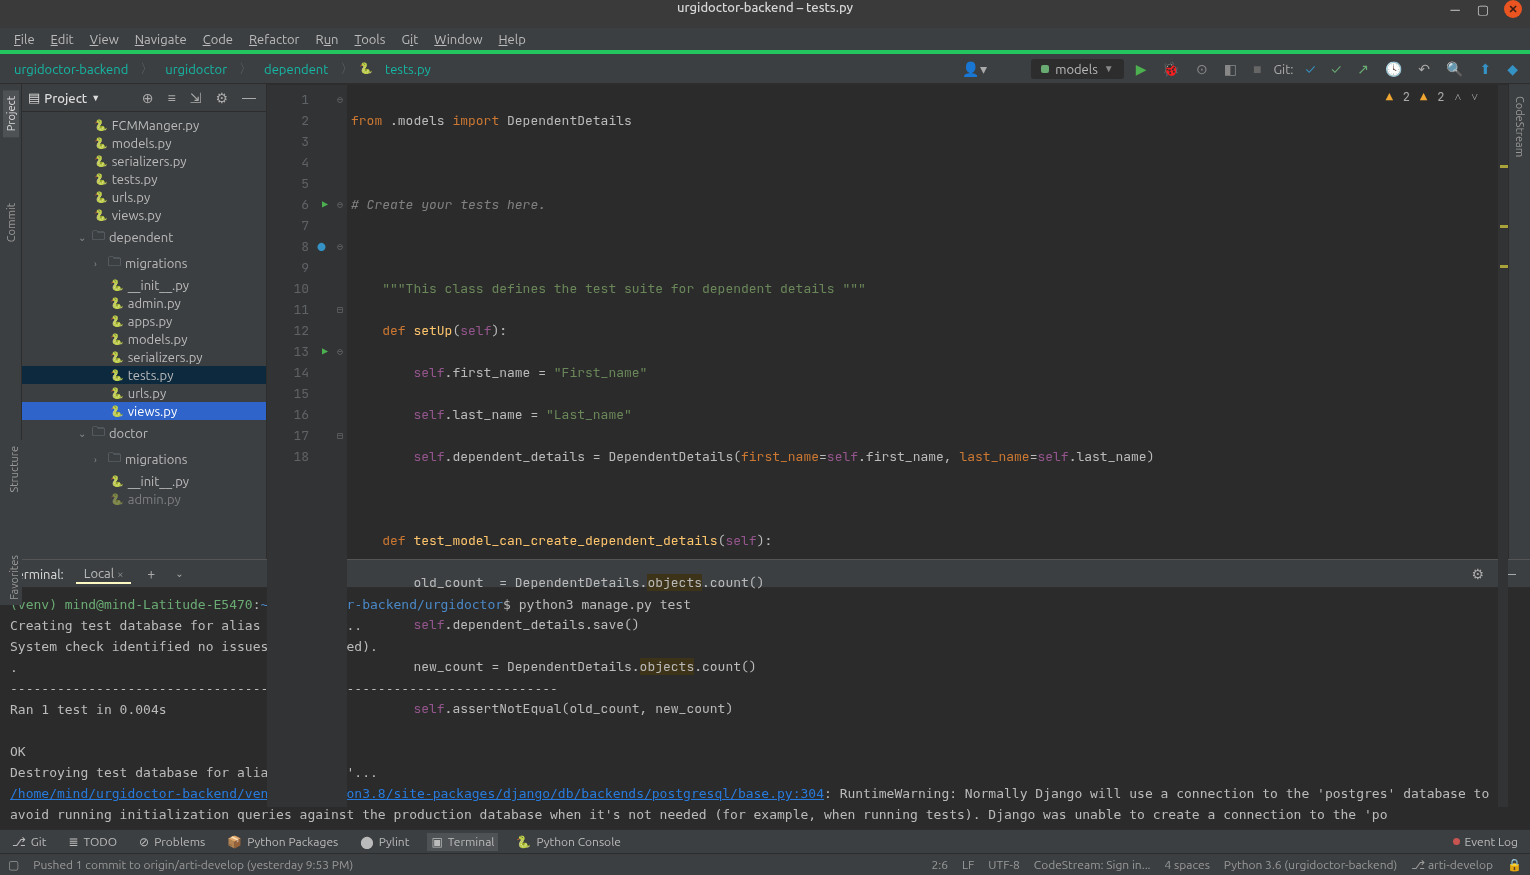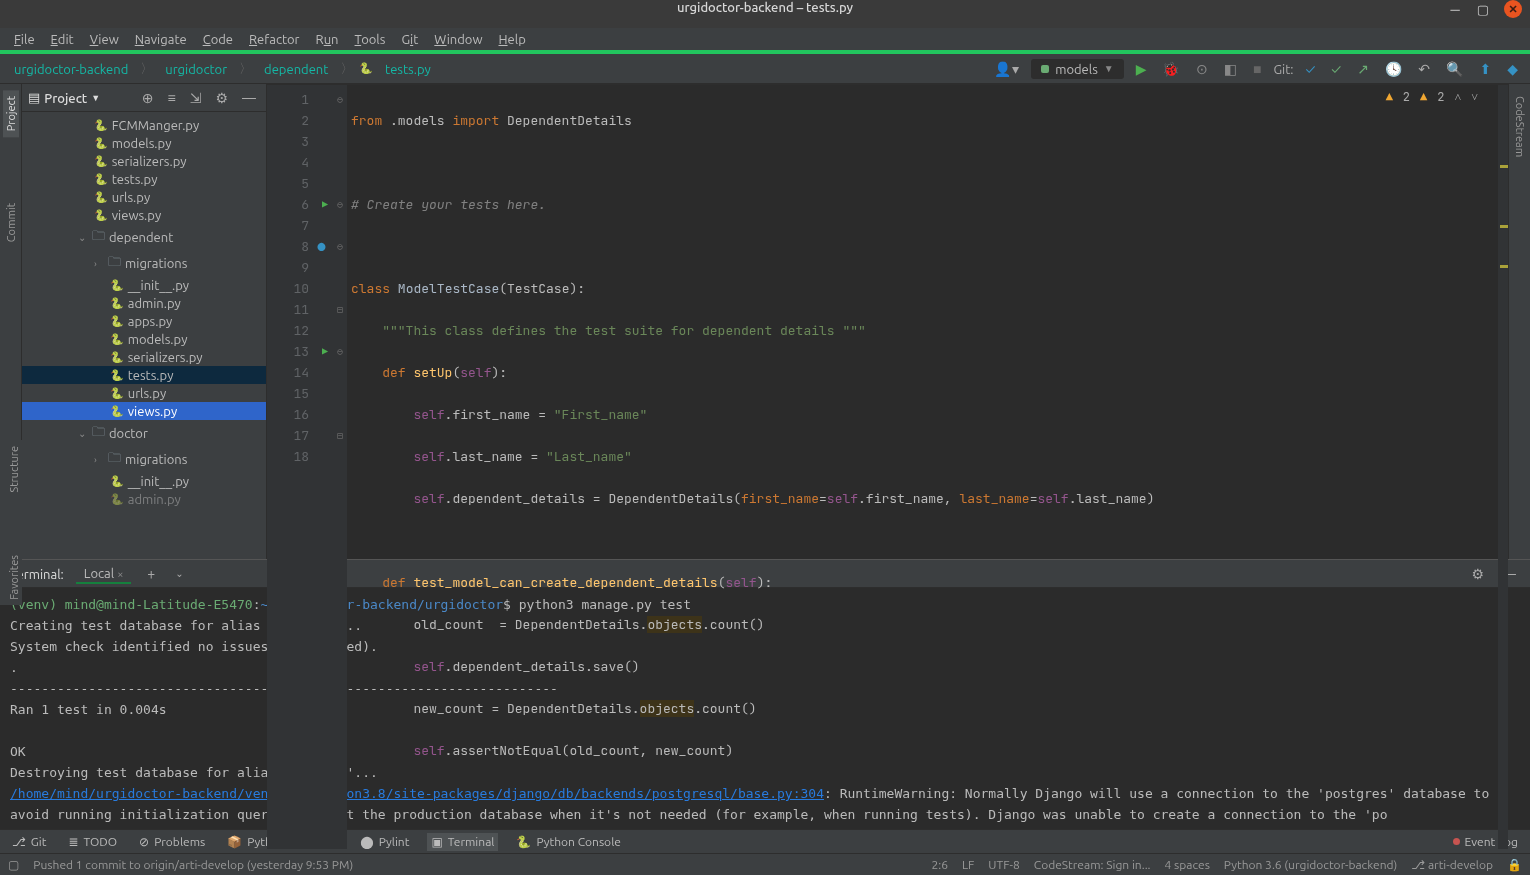--- a/index.html
+++ b/index.html
@@ -13,21 +13,21 @@
 .menubar-item { padding: 2px 6px; color: #bbbbbb; cursor: pointer; }
 .menubar-item u { text-decoration: underline; }
 .navbar { height: 30px; background: #3c3f41; display: flex; align-items: center; padding: 0 8px; border-bottom: 1px solid #2d2d2d; }
 .breadcrumb { display: flex; align-items: center; gap: 6px; flex: 1; }
 .crumb { color: #14b8a6; padding: 2px 6px; }
 .crumb-sep { color: #666; }
 .navbar-tools { display: flex; align-items: center; gap: 8px; }
 .tool-btn { color: #aaaaaa; cursor: pointer; font-size: 14px; padding: 2px 4px; }
 .tool-run { color: #4caf50; }
 .tool-bug { color: #4caf50; }
-.config-select { background: #2d2d2d; padding: 3px 10px; border-radius: 3px; color: #bbb; display: flex; align-items: center; gap: 6px; }
+.config-select { background: #2d2d2d; padding: 3px 10px; border-radius: 3px; color: #bbb; display: flex; align-items: center; gap: 6px; margin-left: 32px; }
 .config-icon-dot { width: 8px; height: 8px; background: #6aab73; border-radius: 2px; }
 .main-area { display: flex; height: calc(100% - 28px - 26px - 30px - 24px - 22px - 270px); }
 .left-rail { width: 22px; background: #3c3f41; border-right: 1px solid #2d2d2d; display: flex; flex-direction: column; align-items: center; padding-top: 6px; gap: 60px; }
 .rail-text { writing-mode: vertical-lr; transform: rotate(180deg); font-size: 11px; color: #999; padding: 6px 2px; cursor: pointer; }
 .rail-text.active { background: #4e5254; color: #ddd; }
 .project-panel { width: 245px; background: #3c3f41; border-right: 1px solid #2d2d2d; display: flex; flex-direction: column; }
 .project-header { height: 28px; display: flex; align-items: center; padding: 0 6px; border-bottom: 1px solid #2d2d2d; gap: 6px; }
 .project-title { font-weight: 500; color: #ddd; flex: 1; display: flex; align-items: center; gap: 4px; }
 .file-tree { flex: 1; overflow: auto; padding: 4px 0; font-size: 13px; }
 .tree-item { display: flex; align-items: center; padding: 2px 4px 2px 6px; gap: 4px; cursor: pointer; color: #bbbbbb; white-space: nowrap; }
@@ -63,21 +63,21 @@
 .warn-bulb { color: #f0a732; }
 .editor-warnings { position: absolute; top: 4px; right: 30px; display: flex; gap: 10px; align-items: center; font-size: 12px; color: #aaa; z-index: 5; }
 .warn-icon { color: #f0a732; }
 .right-rail { width: 22px; background: #3c3f41; border-left: 1px solid #2d2d2d; display: flex; flex-direction: column; align-items: center; padding-top: 6px; }
 .right-strip { width: 10px; background: #313335; position: relative; }
 .strip-mark { position: absolute; right: 0; width: 8px; height: 3px; }
 .strip-yellow { background: #a9a13a; }
 .terminal-area { height: 270px; background: #2b2b2b; border-top: 1px solid #555; display: flex; flex-direction: column; }
 .terminal-header { height: 28px; display: flex; align-items: center; padding: 0 10px; gap: 12px; border-bottom: 1px solid #2d2d2d; background: #3c3f41; }
 .term-title { color: #ddd; }
-.term-tab { padding: 2px 8px; color: #bbb; border-bottom: 2px solid #15803d; }
+.term-tab { padding: 2px 8px; color: #bbb; border-bottom: 2px solid #fef9c3; }
 .term-tools-right { margin-left: auto; display: flex; gap: 10px; color: #888; }
 .terminal-content { flex: 1; padding: 6px 10px; font-family: Consolas, monospace; font-size: 13px; line-height: 21px; white-space: pre-wrap; overflow: auto; color: #bbbbbb; }
 .term-green { color: #6aab73; }
 .term-blue { color: #4a88c7; }
 .term-link { color: #287bde; text-decoration: underline; }
 .toolwin-bar { height: 24px; background: #3c3f41; border-top: 1px solid #2d2d2d; display: flex; align-items: center; padding: 0 8px; gap: 14px; font-size: 12px; }
 .toolwin-item { display: flex; align-items: center; gap: 5px; color: #bbb; cursor: pointer; padding: 2px 4px; }
 .toolwin-item.active { background: #4e5254; }
 .toolwin-right { margin-left: auto; }
 .notif-dot { width: 7px; height: 7px; background: #c75450; border-radius: 50%; }
@@ -354,21 +354,20 @@
           <div>&nbsp;</div>
           <div>&nbsp;</div>
           <div>⊟</div>
           <div>&nbsp;</div>
       </div>
       <div class="code-content">
 <div class="code-line"><span class="kw">from</span> .models <span class="kw">import</span> DependentDetails</div>
 <div class="code-line">&nbsp;</div>
 <div class="code-line"><span class="comment"># Create your tests here.</span></div>
 <div class="code-line">&nbsp;</div>
-<div class="code-line"><span class="kw">class</span> <span class="classname">ModelTestCase</span>(TestCase):</div>
 <div class="code-line">    <span class="str">"""This class defines the test suite for dependent details """</span></div>
 <div class="code-line">    <span class="kw">def</span> <span class="funcname">setUp</span>(<span class="param">self</span>):</div>
 <div class="code-line">        <span class="param">self</span>.first_name = <span class="str">"First_name"</span></div>
 <div class="code-line">        <span class="param">self</span>.last_name = <span class="str">"Last_name"</span></div>
 <div class="code-line">        <span class="param">self</span>.dependent_details = DependentDetails(<span class="py-orange">first_name</span>=<span class="param">self</span>.first_name, <span class="py-orange">last_name</span>=<span class="param">self</span>.last_name)</div>
 <div class="code-line">&nbsp;</div>
 <div class="code-line">    <span class="kw">def</span> <span class="funcname">test_model_can_create_dependent_details</span>(<span class="param">self</span>):</div>
 <div class="code-line">        old_count  = DependentDetails.<span class="obj-hl">objects</span>.count()</div>
 <div class="code-line">        <span class="param">self</span>.dependent_details.save()</div>
 <div class="code-line">        new_count = DependentDetails.<span class="obj-hl">objects</span>.count()</div>

